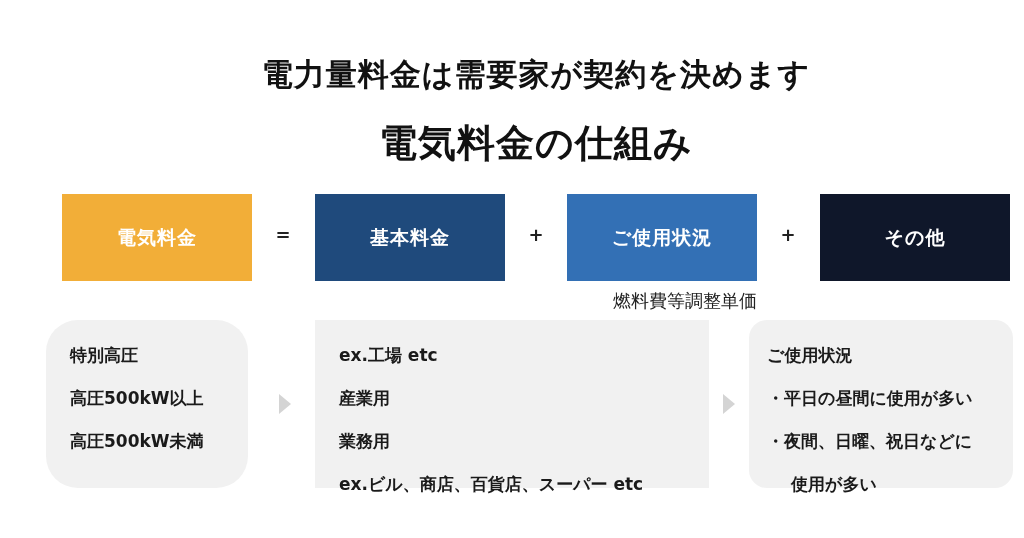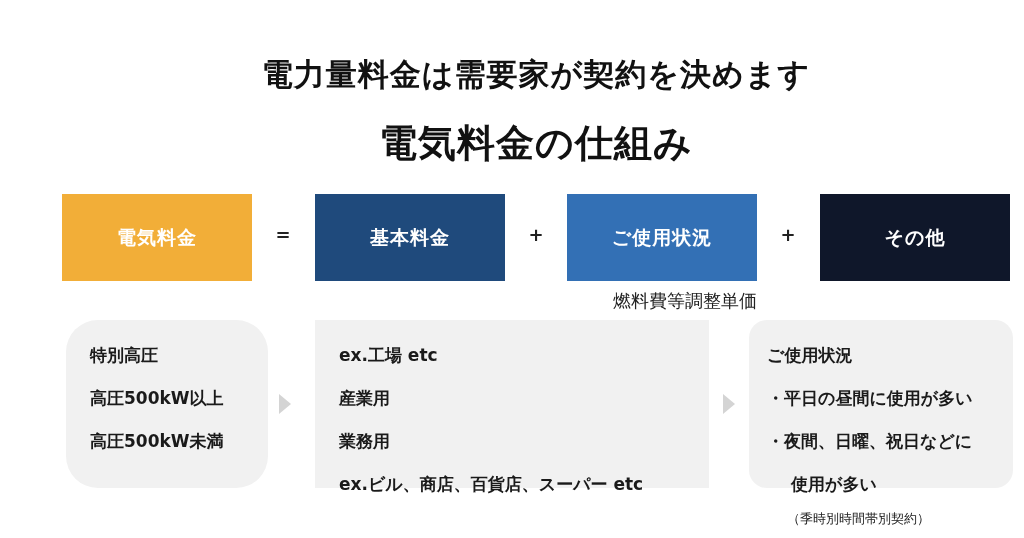--- a/index.html
+++ b/index.html
@@ -31,21 +31,21 @@
 <div class="box" style="left:38px;background:#F2AE38;">電気料金</div>
 <div class="op" style="left:247px;">=</div>
 <div class="box" style="left:291px;background:#1F4A7C;">基本料金</div>
 <div class="op" style="left:500px;">+</div>
 <div class="box" style="left:543px;background:#3370B5;">ご使用状況</div>
 <div class="op" style="left:752px;">+</div>
 <div class="box" style="left:796px;background:#0f172a;">その他</div>
 
 <div class="note">燃料費等調整単価</div>
 
-<div class="panel" style="left:42px;width:202px;border-radius:32px;">
+<div class="panel" style="left:22px;width:202px;border-radius:32px;">
   <div class="line">特別高圧</div>
   <div class="line">高圧500kW以上</div>
   <div class="line">高圧500kW未満</div>
 </div>
 
 <div class="arrow" style="left:255px;"></div>
 
 <div class="panel" style="left:291px;width:394px;">
   <div class="line">ex.工場 etc</div>
   <div class="line">産業用</div>
@@ -53,14 +53,13 @@
   <div class="line">ex.ビル、商店、百貨店、スーパー etc</div>
 </div>
 
 <div class="arrow" style="left:699px;"></div>
 
 <div class="panel" style="left:725px;width:264px;padding-left:10px;border-radius:18px;">
   <div class="line">ご使用状況</div>
   <div class="line">・平日の昼間に使用が多い</div>
   <div class="line">・夜間、日曜、祝日などに</div>
   <div class="line indent">使用が多い</div>
-  <div class="small">（季時別時間帯別契約）</div>
 </div>
 
 </body></html>

